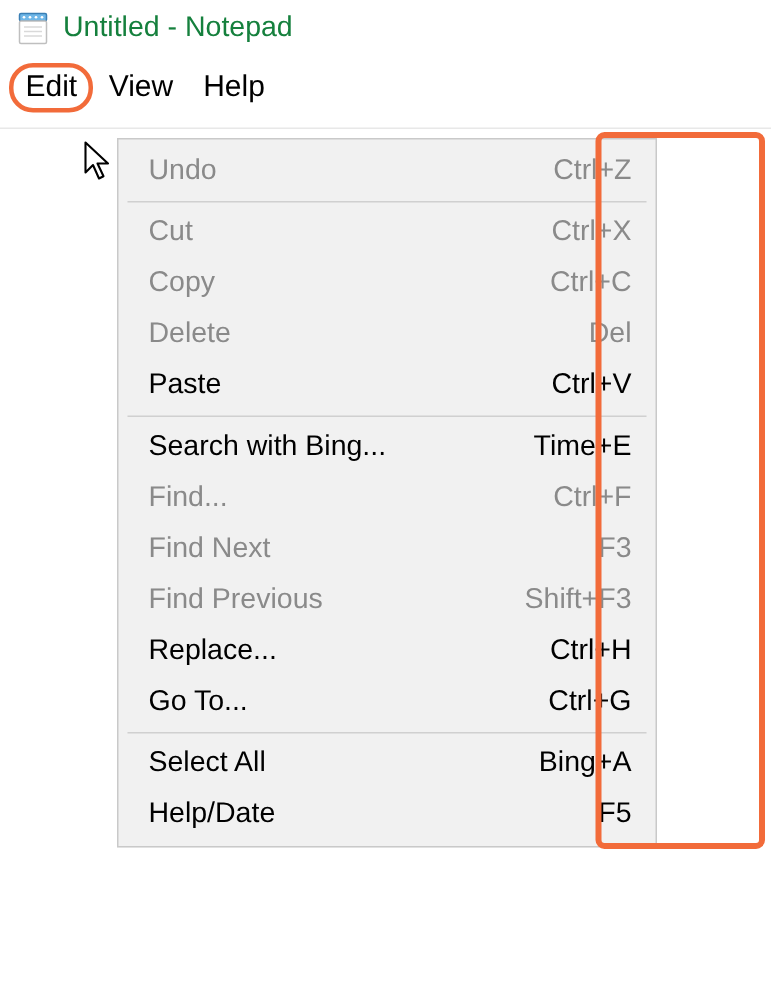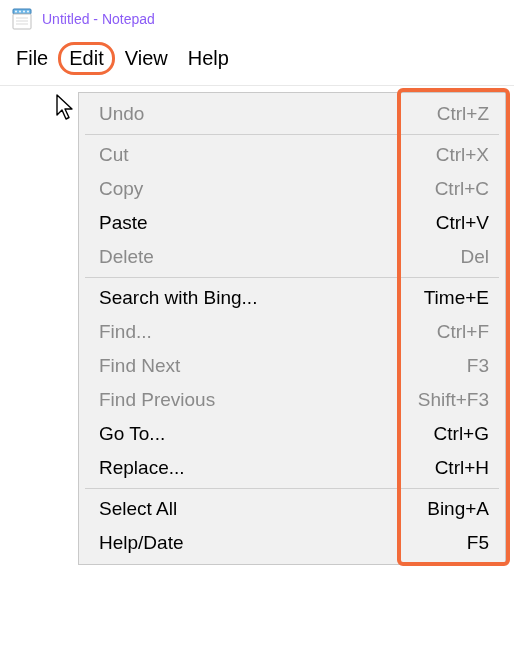--- a/index.html
+++ b/index.html
@@ -21,22 +21,22 @@
     }
     .app-icon {
       width: 24px;
       height: 24px;
       display: flex;
       align-items: center;
       justify-content: center;
     }
     .app-icon svg { display: block; }
     .title-text {
-      font-size: 14px;
-      color: #8b5cf6;
+      font-size: 19px;
+      color: #15803d;
     }
     .menubar {
       display: flex;
       align-items: center;
       gap: 0;
       padding: 6px 6px 8px 6px;
       font-size: 20px;
       color: #000;
     }
     .menu-item {
@@ -51,21 +51,21 @@
     }
     .divider-line {
       height: 1px;
       background: #e8e8e8;
       margin-top: 2px;
     }
     .dropdown {
       position: absolute;
       left: 78px;
       top: 92px;
-      width: 428px;
+      width: 360px;
       background: #f1f1f1;
       border: 1px solid #c9c9c9;
       padding: 4px 2px;
     }
     .dropdown-item {
       display: flex;
       justify-content: space-between;
       align-items: center;
       padding: 6px 14px 6px 18px;
       font-size: 19px;
@@ -114,21 +114,20 @@
       <rect x="3" y="7" width="18" height="15" rx="1" fill="#ffffff" stroke="#bfbfbf" stroke-width="1"></rect>
       <line x1="6" y1="11" x2="18" y2="11" stroke="#d9d9d9" stroke-width="1"></line>
       <line x1="6" y1="14" x2="18" y2="14" stroke="#d9d9d9" stroke-width="1"></line>
       <line x1="6" y1="17" x2="18" y2="17" stroke="#d9d9d9" stroke-width="1"></line>
     </svg>
   </span>
   <span class="title-text">Untitled - Notepad</span>
 </div>
 
 <div class="menubar">
-  <div class="menu-item"><span>File</span></div>
   <div class="menu-item selected"><span>Edit</span></div>
   <div class="menu-item"><span>View</span></div>
   <div class="menu-item"><span>Help</span></div>
 </div>
 
 <div class="divider-line"></div>
 
 <div class="dropdown">
   <div class="dropdown-item disabled">
     <span class="label">Undo</span>
@@ -136,52 +135,52 @@
   </div>
   <div class="dropdown-separator"></div>
   <div class="dropdown-item disabled">
     <span class="label">Cut</span>
     <span class="shortcut">Ctrl+X</span>
   </div>
   <div class="dropdown-item disabled">
     <span class="label">Copy</span>
     <span class="shortcut">Ctrl+C</span>
   </div>
+  <div class="dropdown-item disabled">
+    <span class="label">Delete</span>
+    <span class="shortcut">Del</span>
+  </div>
   <div class="dropdown-item">
     <span class="label">Paste</span>
     <span class="shortcut">Ctrl+V</span>
-  </div>
-  <div class="dropdown-item disabled">
-    <span class="label">Delete</span>
-    <span class="shortcut">Del</span>
   </div>
   <div class="dropdown-separator"></div>
   <div class="dropdown-item">
     <span class="label">Search with Bing...</span>
     <span class="shortcut">Time+E</span>
   </div>
   <div class="dropdown-item disabled">
     <span class="label">Find...</span>
     <span class="shortcut">Ctrl+F</span>
   </div>
   <div class="dropdown-item disabled">
     <span class="label">Find Next</span>
     <span class="shortcut">F3</span>
   </div>
   <div class="dropdown-item disabled">
     <span class="label">Find Previous</span>
     <span class="shortcut">Shift+F3</span>
   </div>
   <div class="dropdown-item">
+    <span class="label">Replace...</span>
+    <span class="shortcut">Ctrl+H</span>
+  </div>
+  <div class="dropdown-item">
     <span class="label">Go To...</span>
     <span class="shortcut">Ctrl+G</span>
-  </div>
-  <div class="dropdown-item">
-    <span class="label">Replace...</span>
-    <span class="shortcut">Ctrl+H</span>
   </div>
   <div class="dropdown-separator"></div>
   <div class="dropdown-item">
     <span class="label">Select All</span>
     <span class="shortcut">Bing+A</span>
   </div>
   <div class="dropdown-item">
     <span class="label">Help/Date</span>
     <span class="shortcut">F5</span>
   </div>

